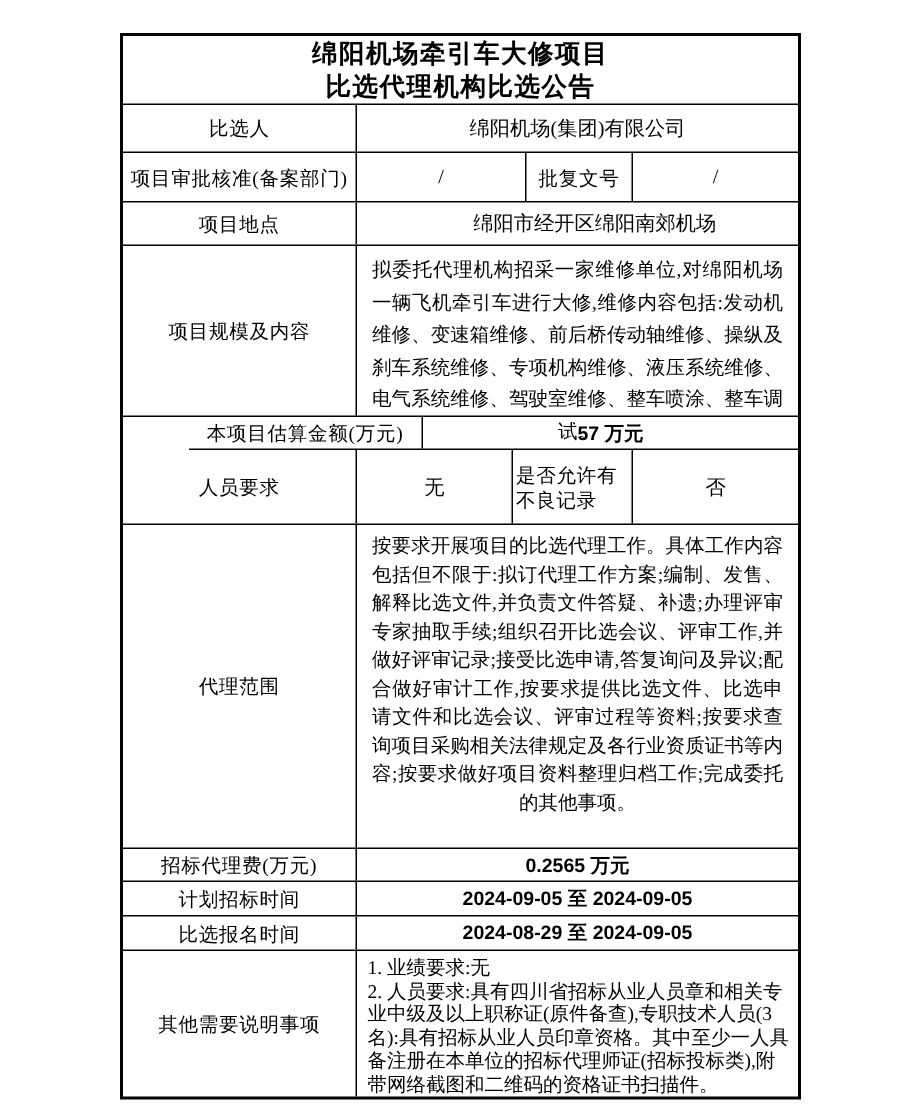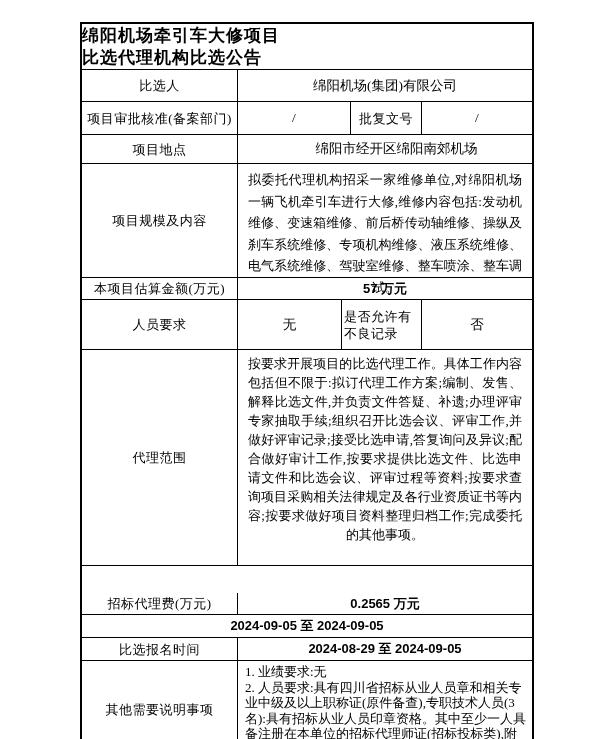--- a/index.html
+++ b/index.html
@@ -25,30 +25,30 @@
   .w-sub   { width:71px;  flex:0 0 71px; }
   .w-mid2  { width:104px; flex:0 0 104px; }
   .w-sub2  { width:80px;  flex:0 0 80px; }
   .flex1   { flex:1 1 auto; }
 
   .h-title { height:46px; }
   .h-r1 { height:32px; }
   .h-r2 { height:33px; }
   .h-r3 { height:29px;gap:23px; }
   .h-r4 { height:114px; }
-  .h-r5 { height:22px; }
+  .h-r5 { height:22px;margin-left:44px; }
   .h-r6 { height:50px; }
   .h-r7 { height:216px; }
-  .h-r8 { height:22px;margin-top:27px; }
+  .h-r8 { height:22px; }
   .h-r9 { height:23px; }
   .h-r10 { height:23px; }
   .h-r11 { height:97px; }
 
   .title-row {
-    flex-direction:column; justify-content:center;
+    flex-direction:column; align-items:center; justify-content:center;
     font-size:17px; font-weight:bold; line-height:22px; letter-spacing:1px;
   }
 
   .para {
     display:block; text-align:justify; text-align-last:center;
     font-size:13px; padding:5px 10px 0 10px;
   }
   .para.scope { line-height:21.5px; }
   .para.agency { line-height:19px; padding-top:4px;font-family:Liberation Serif, serif; }
 
@@ -105,20 +105,21 @@
     <div class="cell label w-label">代理范围</div>
     <div class="cell para agency flex1">按要求开展项目的比选代理工作。具体工作内容包括但不限于:拟订代理工作方案;编制、发售、解释比选文件,并负责文件答疑、补遗;办理评审专家抽取手续;组织召开比选会议、评审工作,并做好评审记录;接受比选申请,答复询问及异议;配合做好审计工作,按要求提供比选文件、比选申请文件和比选会议、评审过程等资料;按要求查询项目采购相关法律规定及各行业资质证书等内容;按要求做好项目资料整理归档工作;完成委托的其他事项。</div>
   </div>
 
   <div class="row h-r8">
     <div class="cell label w-label">招标代理费(万元)</div>
     <div class="cell num flex1">0.2565 万元</div>
   </div>
 
   <div class="row h-r9">
+    <div class="cell label w-label">计划招标时间</div>
     <div class="cell num flex1">2024-09-05 至 2024-09-05</div>
   </div>
 
   <div class="row h-r10">
     <div class="cell label w-label">比选报名时间</div>
     <div class="cell num flex1">2024-08-29 至 2024-09-05</div>
   </div>
 
   <div class="row h-r11">
     <div class="cell label w-label">其他需要说明事项</div>

